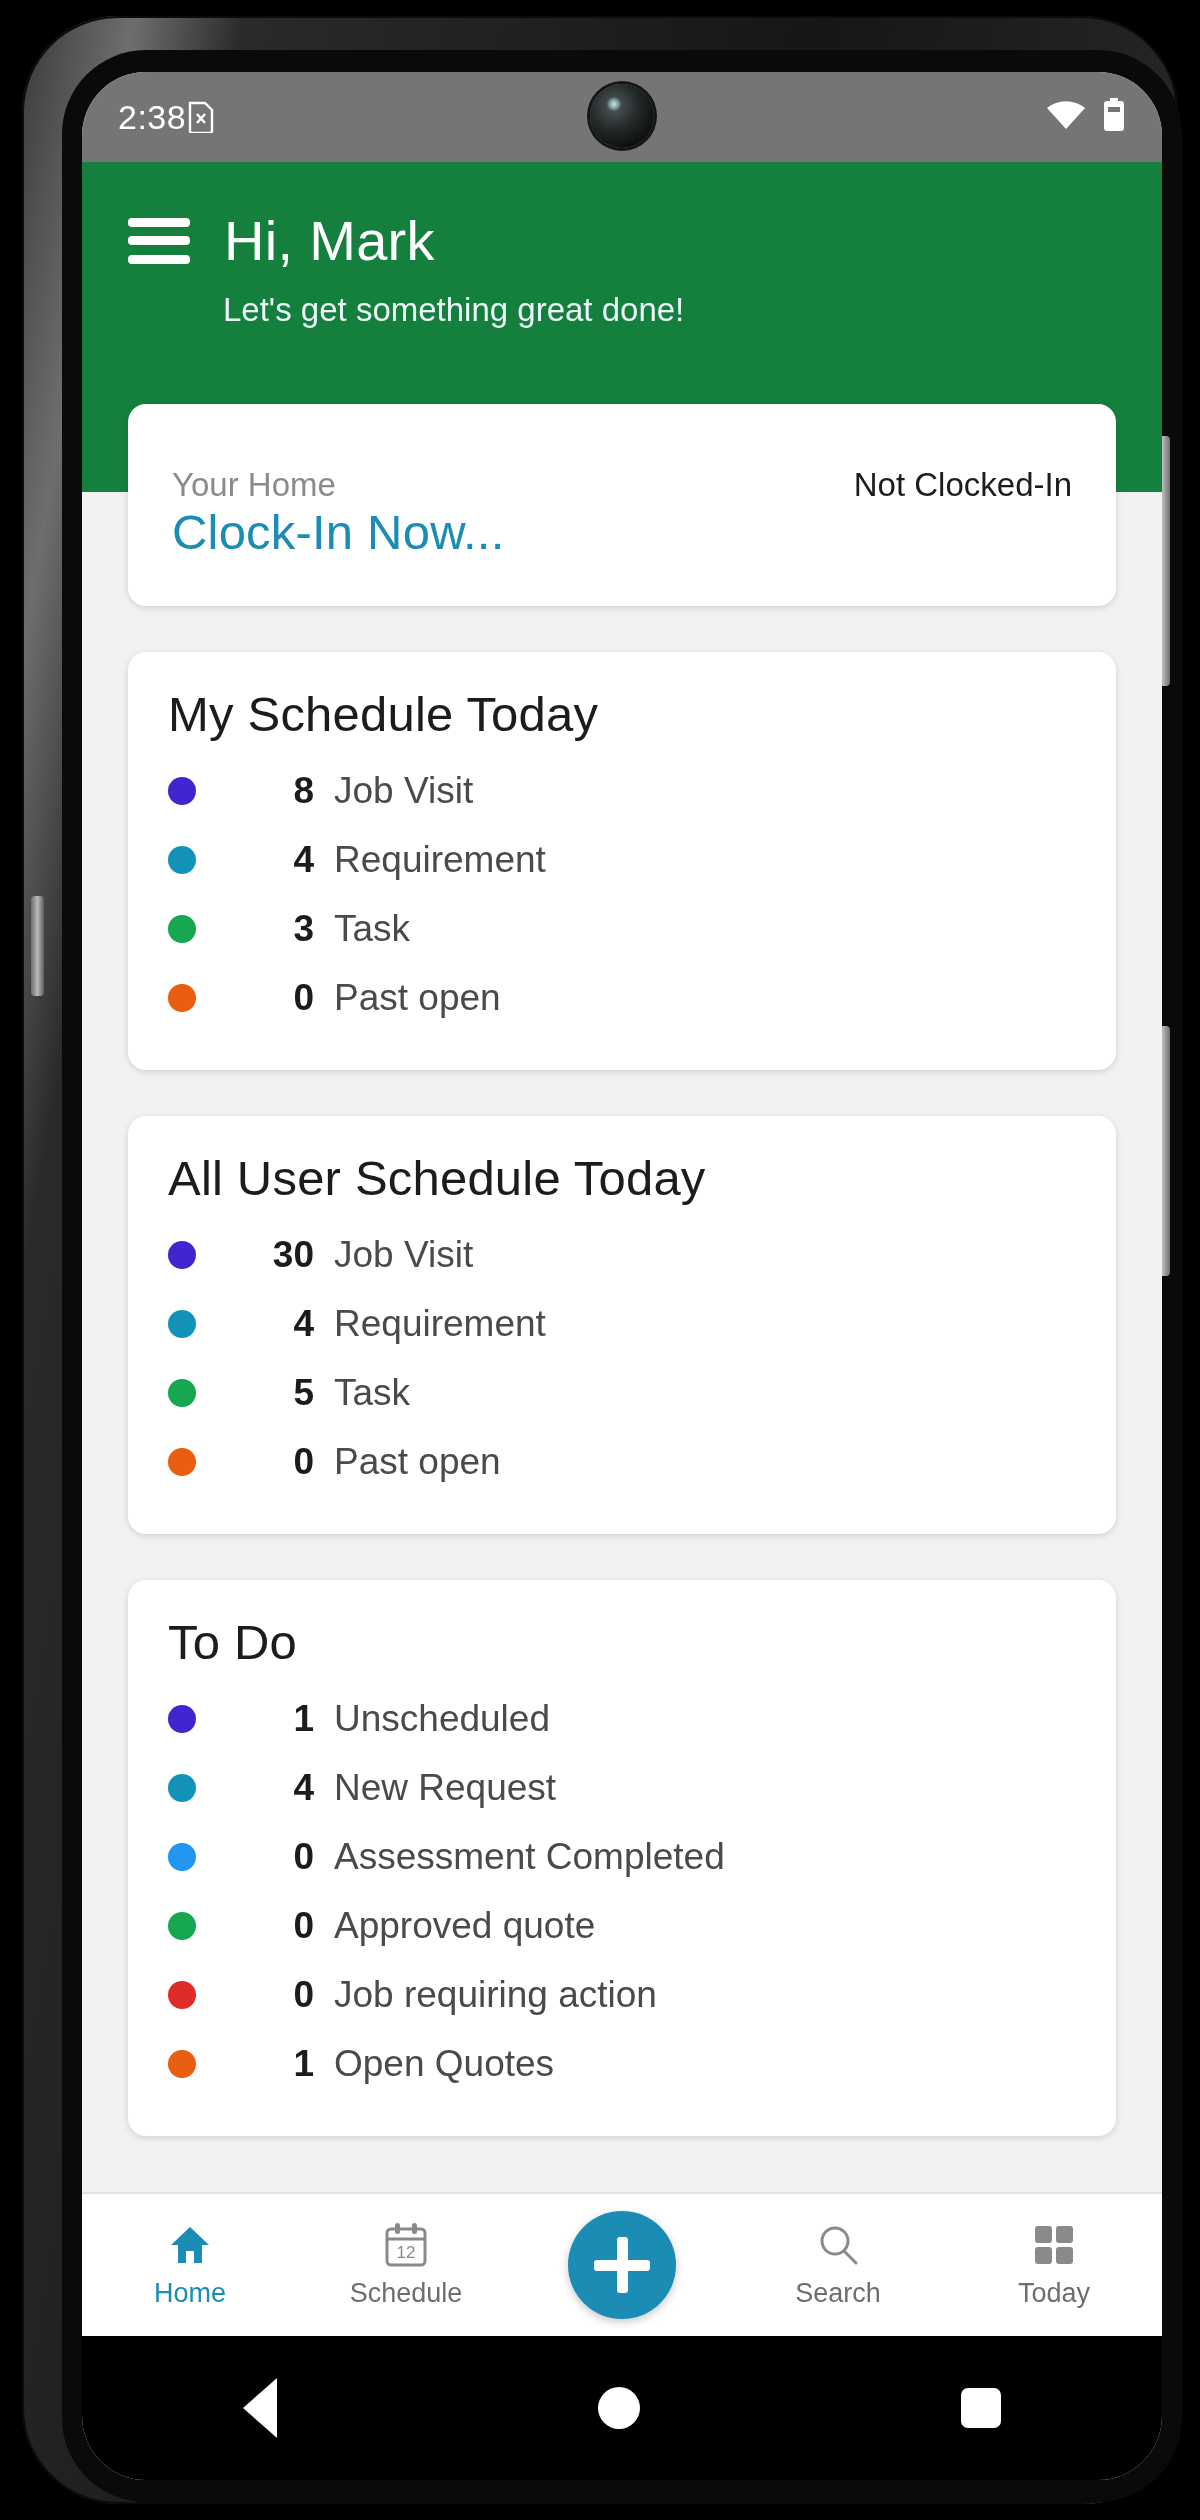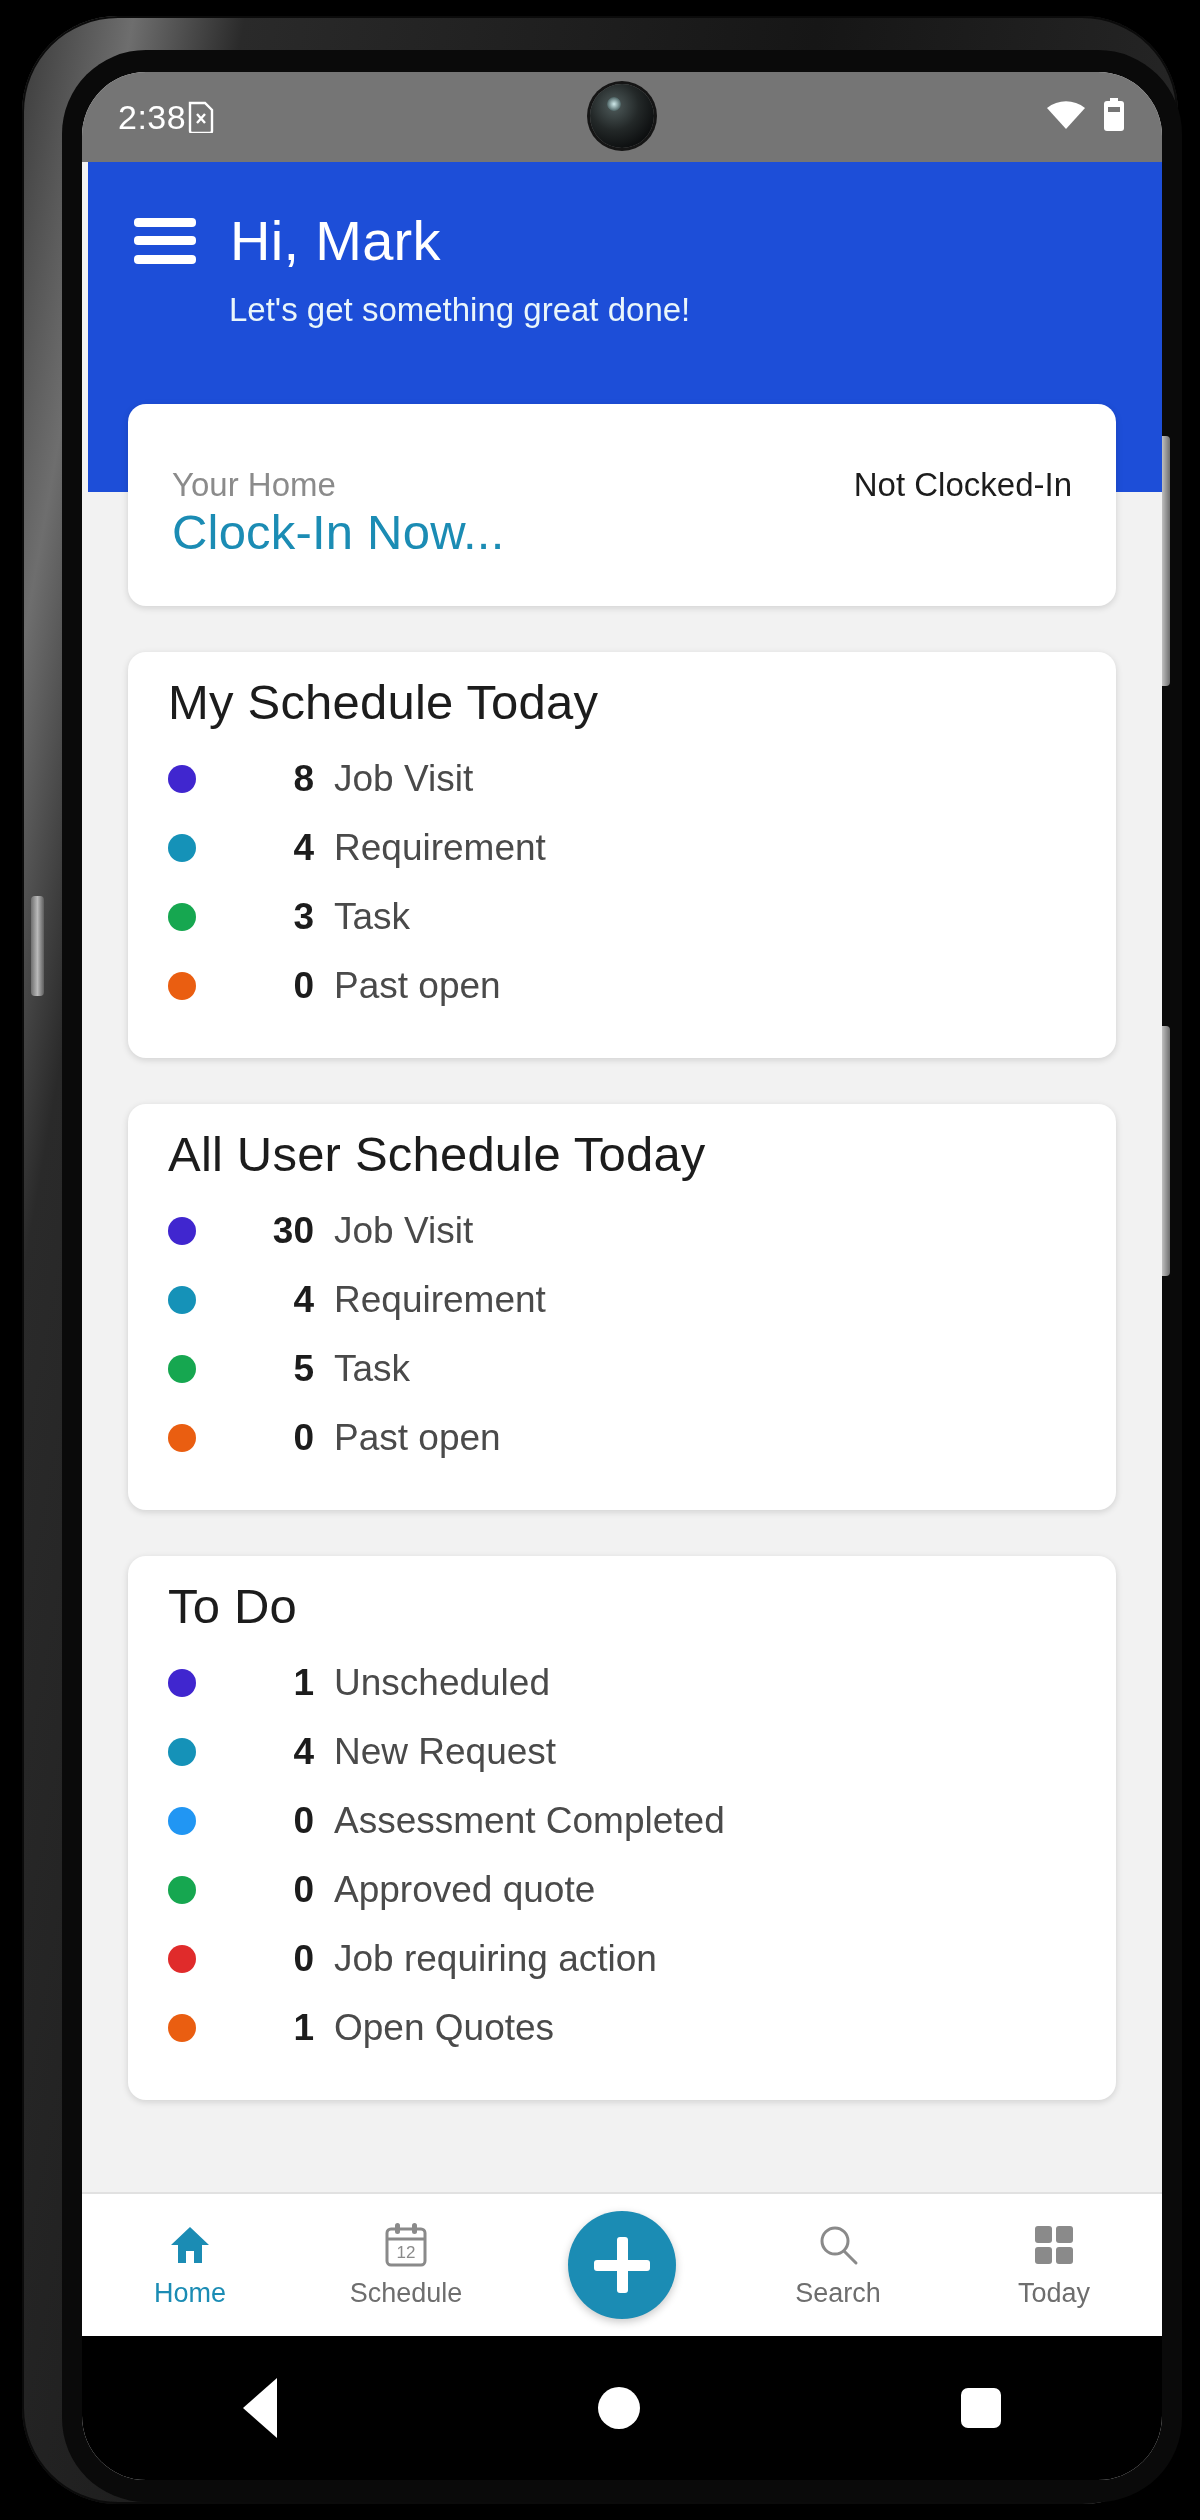--- a/index.html
+++ b/index.html
@@ -68,25 +68,24 @@
     box-shadow: 0 0 0 3px #151515;
   }
   #camera-notch::after {
     content:""; position:absolute; left:17px; top:13px;
     width:14px; height:14px; border-radius:50%;
     background: radial-gradient(circle,#cfe9ea 0%, rgba(120,190,195,.2) 70%, transparent 72%);
   }
 
   
   #app-header {
-    background: #1d4ed8;
+    background: #15803d;
     padding: 46px 0 0 0;
     height: 330px;
     position: relative;
-    margin-left: 6px;
   }
   #greeting-row { display: flex; align-items: center; padding: 0 46px; }
   #hamburger-icon {
     width: 62px; height: 46px;
     display: flex; flex-direction: column; justify-content: space-between;
     margin-right: 34px;
     cursor: pointer;
   }
   #hamburger-icon span { display:block; height: 9px; background:#fff; border-radius: 4px; }
   #greeting-title { color: #fff; font-size: 56px; font-weight: 400; letter-spacing: .3px; }
@@ -103,21 +102,21 @@
     height: 2174px;
     overflow: hidden;
   }
   #cards { padding: 0 46px; margin-top: -88px; position: relative; }
 
   .card {
     background: #fff;
     border-radius: 18px;
     box-shadow: 0 2px 7px rgba(0,0,0,.14);
     margin-bottom: 46px;
-    padding: 22px 40px 38px;
+    padding: 34px 40px 38px;
   }
   #shift-card { padding: 44px 44px 46px; }
 
   #shift-top { display: flex; align-items: baseline; }
   #shift-label { color: #8b8b8b; font-size: 33px; }
   #shift-status { margin-left: auto; color: #1c1c1c; font-size: 33px; margin-top: 18px; }
   #clock-in-link {
     display: block; 
     color: #1b8cb4; font-size: 49px; font-weight: 400; letter-spacing: .2px;
   }

